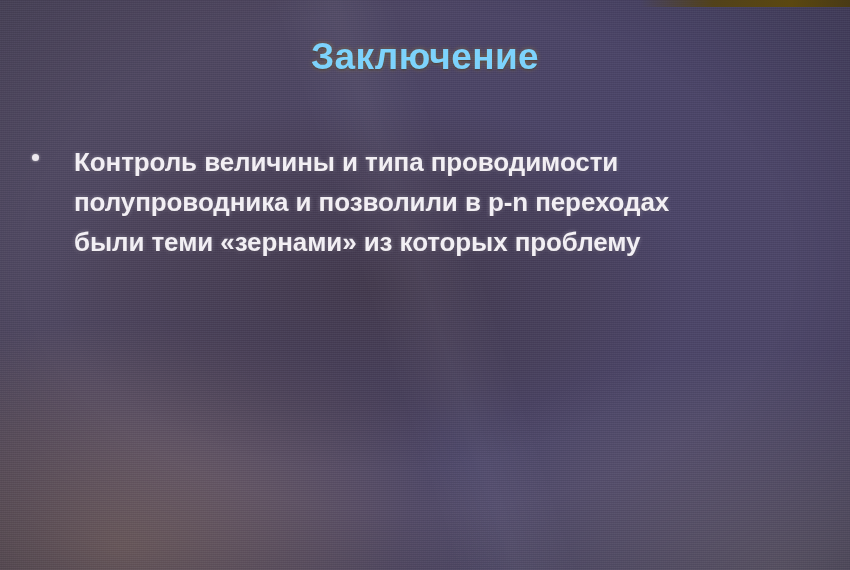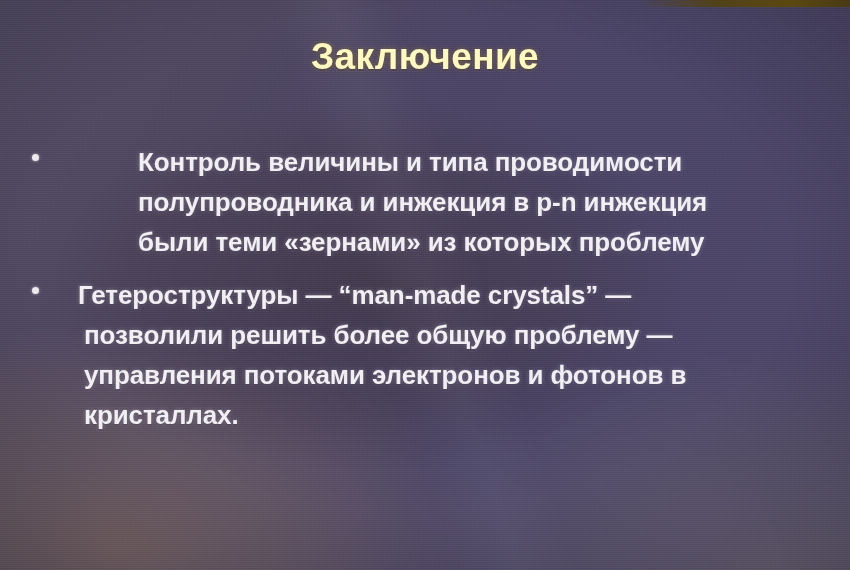--- a/index.html
+++ b/index.html
@@ -66,21 +66,21 @@
   .content {
     position: absolute;
     inset: 0;
   }
   .slide-title {
     position: absolute;
     top: 36px;
     left: 0;
     width: 850px;
     text-align: center;
-    color: #fef9c3;
+    color: #7dd3fc;
     font-size: 37px;
     font-weight: bold;
     letter-spacing: 0.4px;
     text-shadow: 0 0 5px rgba(190,150,30,0.45), 0 1px 2px rgba(0,0,0,0.35);
   }
   .body-block {
     position: absolute;
     top: 142px;
     left: 0;
     width: 850px;
@@ -106,21 +106,21 @@
     font-size: 26px;
     font-weight: bold;
     line-height: 40px;
     letter-spacing: -0.1px;
     text-shadow: 0 0 4px rgba(230,225,240,0.35), 0 1px 2px rgba(30,20,35,0.45);
   }
   .bullet-lines .ln {
     display: block;
     white-space: pre;
   }
-  .b1 .bullet-lines { padding-left: 94px; margin-left: 44px; }
+  .b1 .bullet-lines { padding-left: 74px; }
   .b2 .bullet-lines { padding-left: 78px; }
   .b2 .bullet-lines .ln.cont { padding-left: 6px; }
   .blur-soft { filter: blur(0.28px); }
 </style>
 </head>
 <body>
 
 <div id="slide-photo">
 
   <div class="bg-layer bg-base"></div>
@@ -134,30 +134,21 @@
   <div class="content">
 
     <div class="slide-title blur-soft">Заключение</div>
 
     <div class="body-block">
 
       <div class="bullet-row first b1">
         <span class="bullet-dot"></span>
         <div class="bullet-lines blur-soft">
           <span class="ln">Контроль величины и типа проводимости</span>
-          <span class="ln">полупроводника и инжекция в p-n инжекция</span>
+          <span class="ln">полупроводника и позволили в p-n переходах</span>
           <span class="ln">были теми «зернами» из которых проблему</span>
         </div>
       </div>
 
-      <div class="bullet-row second b2">
-        <span class="bullet-dot"></span>
-        <div class="bullet-lines blur-soft">
-          <span class="ln">Гетероструктуры — “man-made crystals” —</span>
-          <span class="ln cont">позволили решить более общую проблему —</span>
-          <span class="ln cont">управления потоками электронов и фотонов в</span>
-          <span class="ln cont">кристаллах.</span>
-        </div>
-      </div>
 
     </div>
   </div>
 </div>
 
 </body></html>

